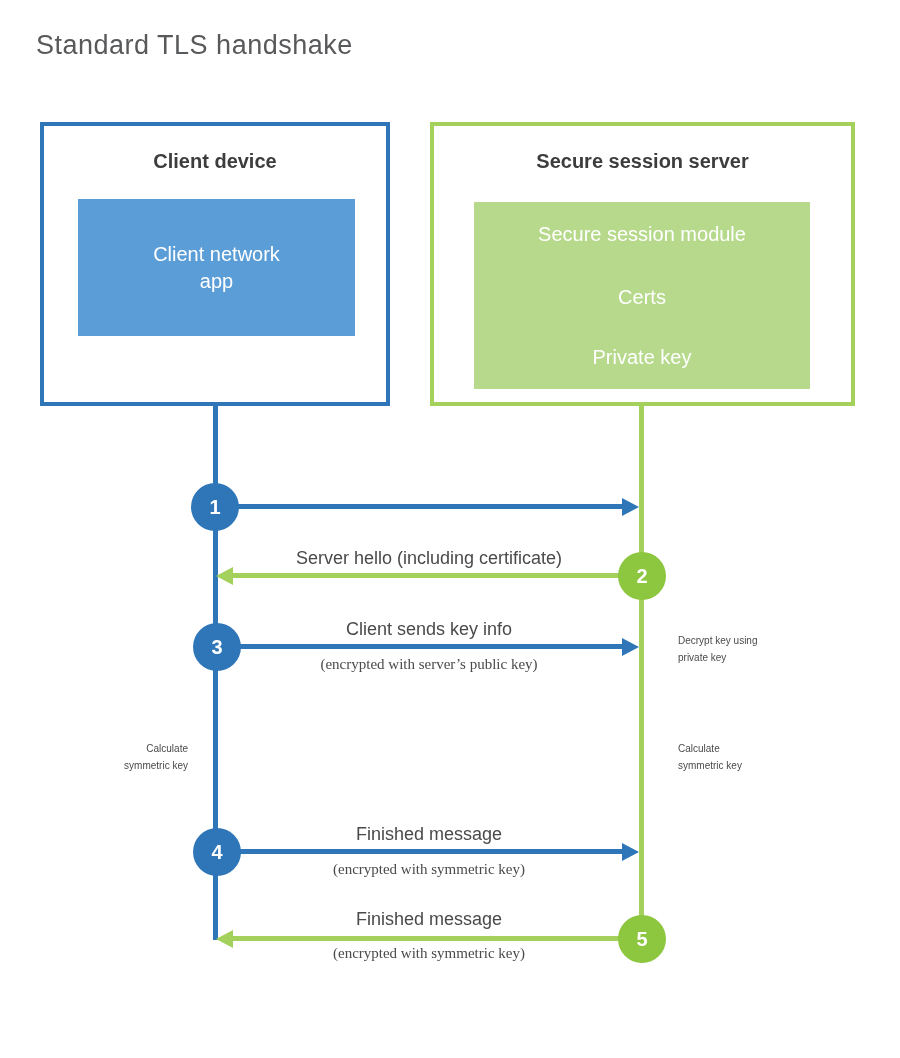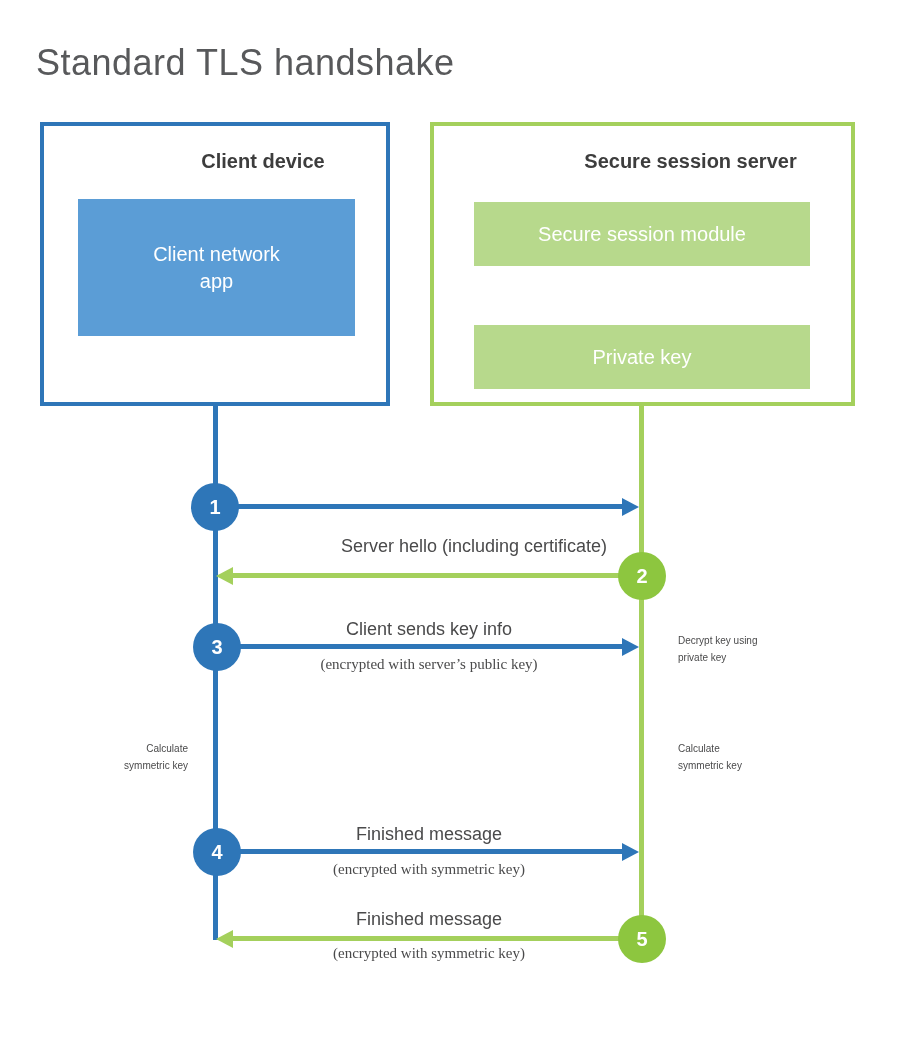--- a/index.html
+++ b/index.html
@@ -15,31 +15,30 @@
   html,body{margin:0;padding:0;background:#ffffff;}
   .canvas{
     position:relative;
     width:900px;height:1058px;
     background:#ffffff;
     font-family:"Liberation Sans","DejaVu Sans",sans-serif;
     overflow:hidden;
   }
   .title{
     position:absolute;left:36px;top:30px;
-    font-size:36px;font-weight:300;letter-spacing:.5px;
+    font-size:27px;font-weight:300;letter-spacing:.5px;
     color:var(--title-gray);
-    margin-top:12px;
   }
   
   .entity-box{position:absolute;top:122px;height:284px;background:#fff;box-sizing:border-box;}
   .client-box{left:40px;width:350px;border:4px solid var(--blue);}
   .server-box{left:430px;width:425px;border:4px solid var(--green);}
   .entity-heading{
     position:absolute;top:150px;text-align:center;
-    font-size:20px;font-weight:bold;color:var(--text-dark);margin-left:48px;
+    font-size:20px;font-weight:bold;color:var(--text-dark);
   }
   .client-heading{left:40px;width:350px;}
   .server-heading{left:430px;width:425px;}
   .app-box{
     position:absolute;left:78px;top:199px;width:277px;height:137px;
     background:var(--blue-fill);color:#ffffff;
     display:flex;align-items:center;justify-content:center;text-align:center;
     font-size:20px;white-space:pre-line;line-height:1.35;
   }
   .module-bar{
@@ -93,32 +92,33 @@
   <div class="title">Standard TLS handshake</div>
 
   <div class="entity-box client-box"></div>
   <div class="entity-heading client-heading">Client device</div>
   <div class="app-box">Client network
 app</div>
 
   <div class="entity-box server-box"></div>
   <div class="entity-heading server-heading">Secure session server</div>
   <div class="module-bar bar-0">Secure session module</div>
+  <div class="module-bar bar-1">Certs</div>
   <div class="module-bar bar-2">Private key</div>
 
   <div class="lifeline blue"></div>
   <div class="lifeline green"></div>
 
   <div class="arrow-line blue" style="left:216px;top:504px;width:406px;"></div>
   <div class="arrow-head right blue" style="left:622px;top:498px;"></div>
   <div class="step-circle blue" style="left:191px;top:483px;">1</div>
 
   <div class="arrow-line green" style="left:233px;top:573px;width:409px;"></div>
   <div class="arrow-head left green" style="left:216px;top:567px;"></div>
-  <div class="msg-label" style="top:536px;margin-left:45px;">Server hello (including certificate)</div>
+  <div class="msg-label" style="top:548px;">Server hello (including certificate)</div>
   <div class="step-circle green" style="left:618px;top:552px;">2</div>
 
   <div class="arrow-line blue" style="left:216px;top:644px;width:406px;"></div>
   <div class="arrow-head right blue" style="left:622px;top:638px;"></div>
   <div class="msg-label" style="top:619px;">Client sends key info</div>
   <div class="msg-sublabel" style="top:656px;">(encrypted with server’s public key)</div>
   <div class="step-circle blue" style="left:193px;top:623px;">3</div>
   <div class="side-note note-decrypt">Decrypt key using
 private key</div>
 

